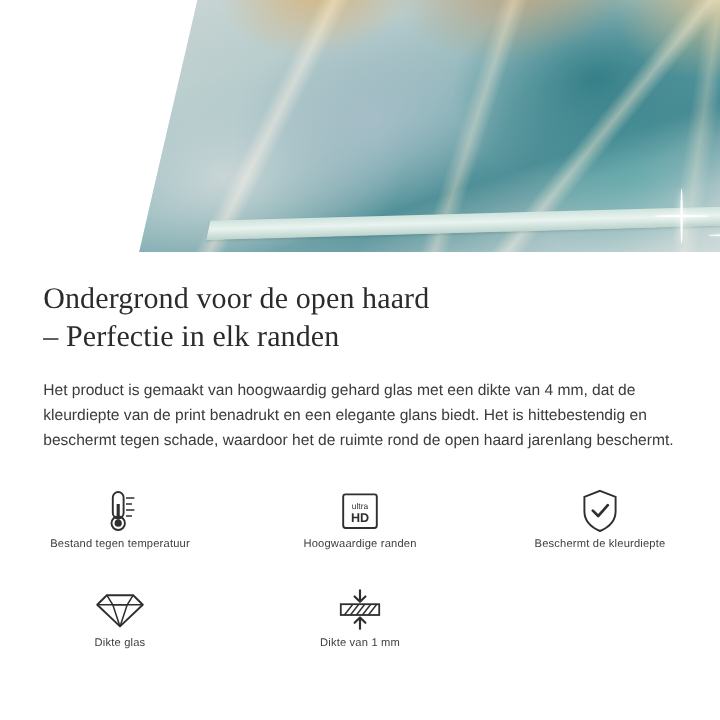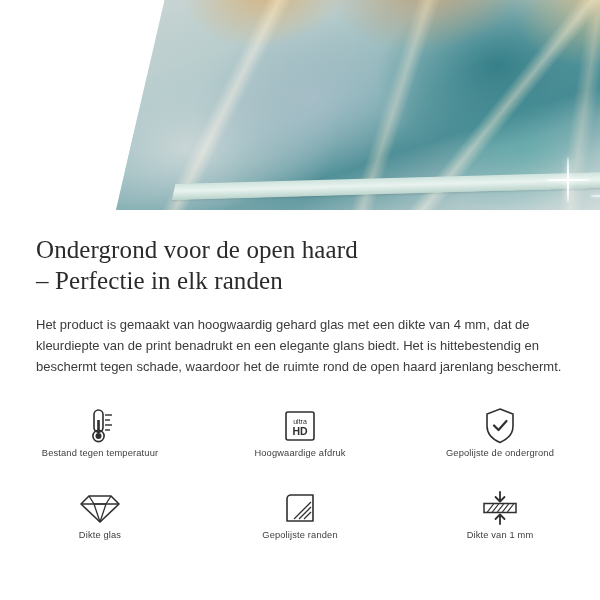--- a/index.html
+++ b/index.html
@@ -182,57 +182,46 @@
     </div>
 
     <div class="feature">
       <div class="ico">
         <svg width="40" height="40" viewBox="0 0 40 40">
           <rect x="6" y="6" width="28" height="28" rx="2" fill="none" stroke="#2f2f2f" stroke-width="1.6"></rect>
           <text x="20" y="18" font-family="Liberation Sans, sans-serif" font-size="7" text-anchor="middle" fill="#2f2f2f">ultra</text>
           <text x="20" y="29" font-family="Liberation Sans, sans-serif" font-size="10.5" font-weight="bold" text-anchor="middle" fill="#2f2f2f">HD</text>
         </svg>
       </div>
-      <div class="cap">Hoogwaardige afdruk</div>
+      <div class="cap">Hoogwaardige randen</div>
     </div>
 
     <div class="feature">
       <div class="ico">
         <svg width="38" height="42" viewBox="0 0 38 42">
           <path d="M19 4 L32 9 V21 C32 29 26 34.5 19 37.5 C12 34.5 6 29 6 21 V9 Z" fill="none" stroke="#2f2f2f" stroke-width="1.6"></path>
           <path d="M13 20.5 L17.5 25 L25.5 16" fill="none" stroke="#2f2f2f" stroke-width="2.2" stroke-linecap="round" stroke-linejoin="round"></path>
         </svg>
       </div>
-      <div class="cap">Gepolijste de ondergrond</div>
+      <div class="cap">Beschermt de kleurdiepte</div>
     </div>
 
     <div class="feature">
       <div class="ico">
         <svg width="42" height="36" viewBox="0 0 42 36">
           <path d="M10 6 H32 L40 14 L21 32 L2 14 Z" fill="none" stroke="#2f2f2f" stroke-width="1.6" stroke-linejoin="round"></path>
           <path d="M2 14 H40" stroke="#2f2f2f" stroke-width="1.3"></path>
           <path d="M10 6 L15 14 L21 32" fill="none" stroke="#2f2f2f" stroke-width="1.3"></path>
           <path d="M32 6 L27 14 L21 32" fill="none" stroke="#2f2f2f" stroke-width="1.3"></path>
           <path d="M15 14 H27" stroke="#2f2f2f" stroke-width="1.3"></path>
         </svg>
       </div>
       <div class="cap">Dikte glas</div>
     </div>
 
-    <div class="feature">
-      <div class="ico">
-        <svg width="38" height="38" viewBox="0 0 38 38">
-          <path d="M6 32 V10 A4 4 0 0 1 10 6 H32 V32 Z" fill="none" stroke="#2f2f2f" stroke-width="1.6" stroke-linejoin="round"></path>
-          <line x1="13" y1="30" x2="30" y2="13" stroke="#2f2f2f" stroke-width="1.3"></line>
-          <line x1="18" y1="30" x2="30" y2="18" stroke="#2f2f2f" stroke-width="1.3"></line>
-          <line x1="23" y1="30" x2="30" y2="23" stroke="#2f2f2f" stroke-width="1.3"></line>
-        </svg>
-      </div>
-      <div class="cap">Gepolijste randen</div>
-    </div>
 
     <div class="feature">
       <div class="ico">
         <svg width="44" height="40" viewBox="0 0 44 40">
           <path d="M22 4 V13 M17.5 9 L22 13.5 L26.5 9" fill="none" stroke="#2f2f2f" stroke-width="1.8" stroke-linecap="round" stroke-linejoin="round"></path>
           <rect x="6" y="15.5" width="32" height="9" fill="none" stroke="#2f2f2f" stroke-width="1.5"></rect>
           <g stroke="#2f2f2f" stroke-width="1.2">
             <line x1="9" y1="24.5" x2="16" y2="15.5"></line>
             <line x1="14" y1="24.5" x2="21" y2="15.5"></line>
             <line x1="19" y1="24.5" x2="26" y2="15.5"></line>

